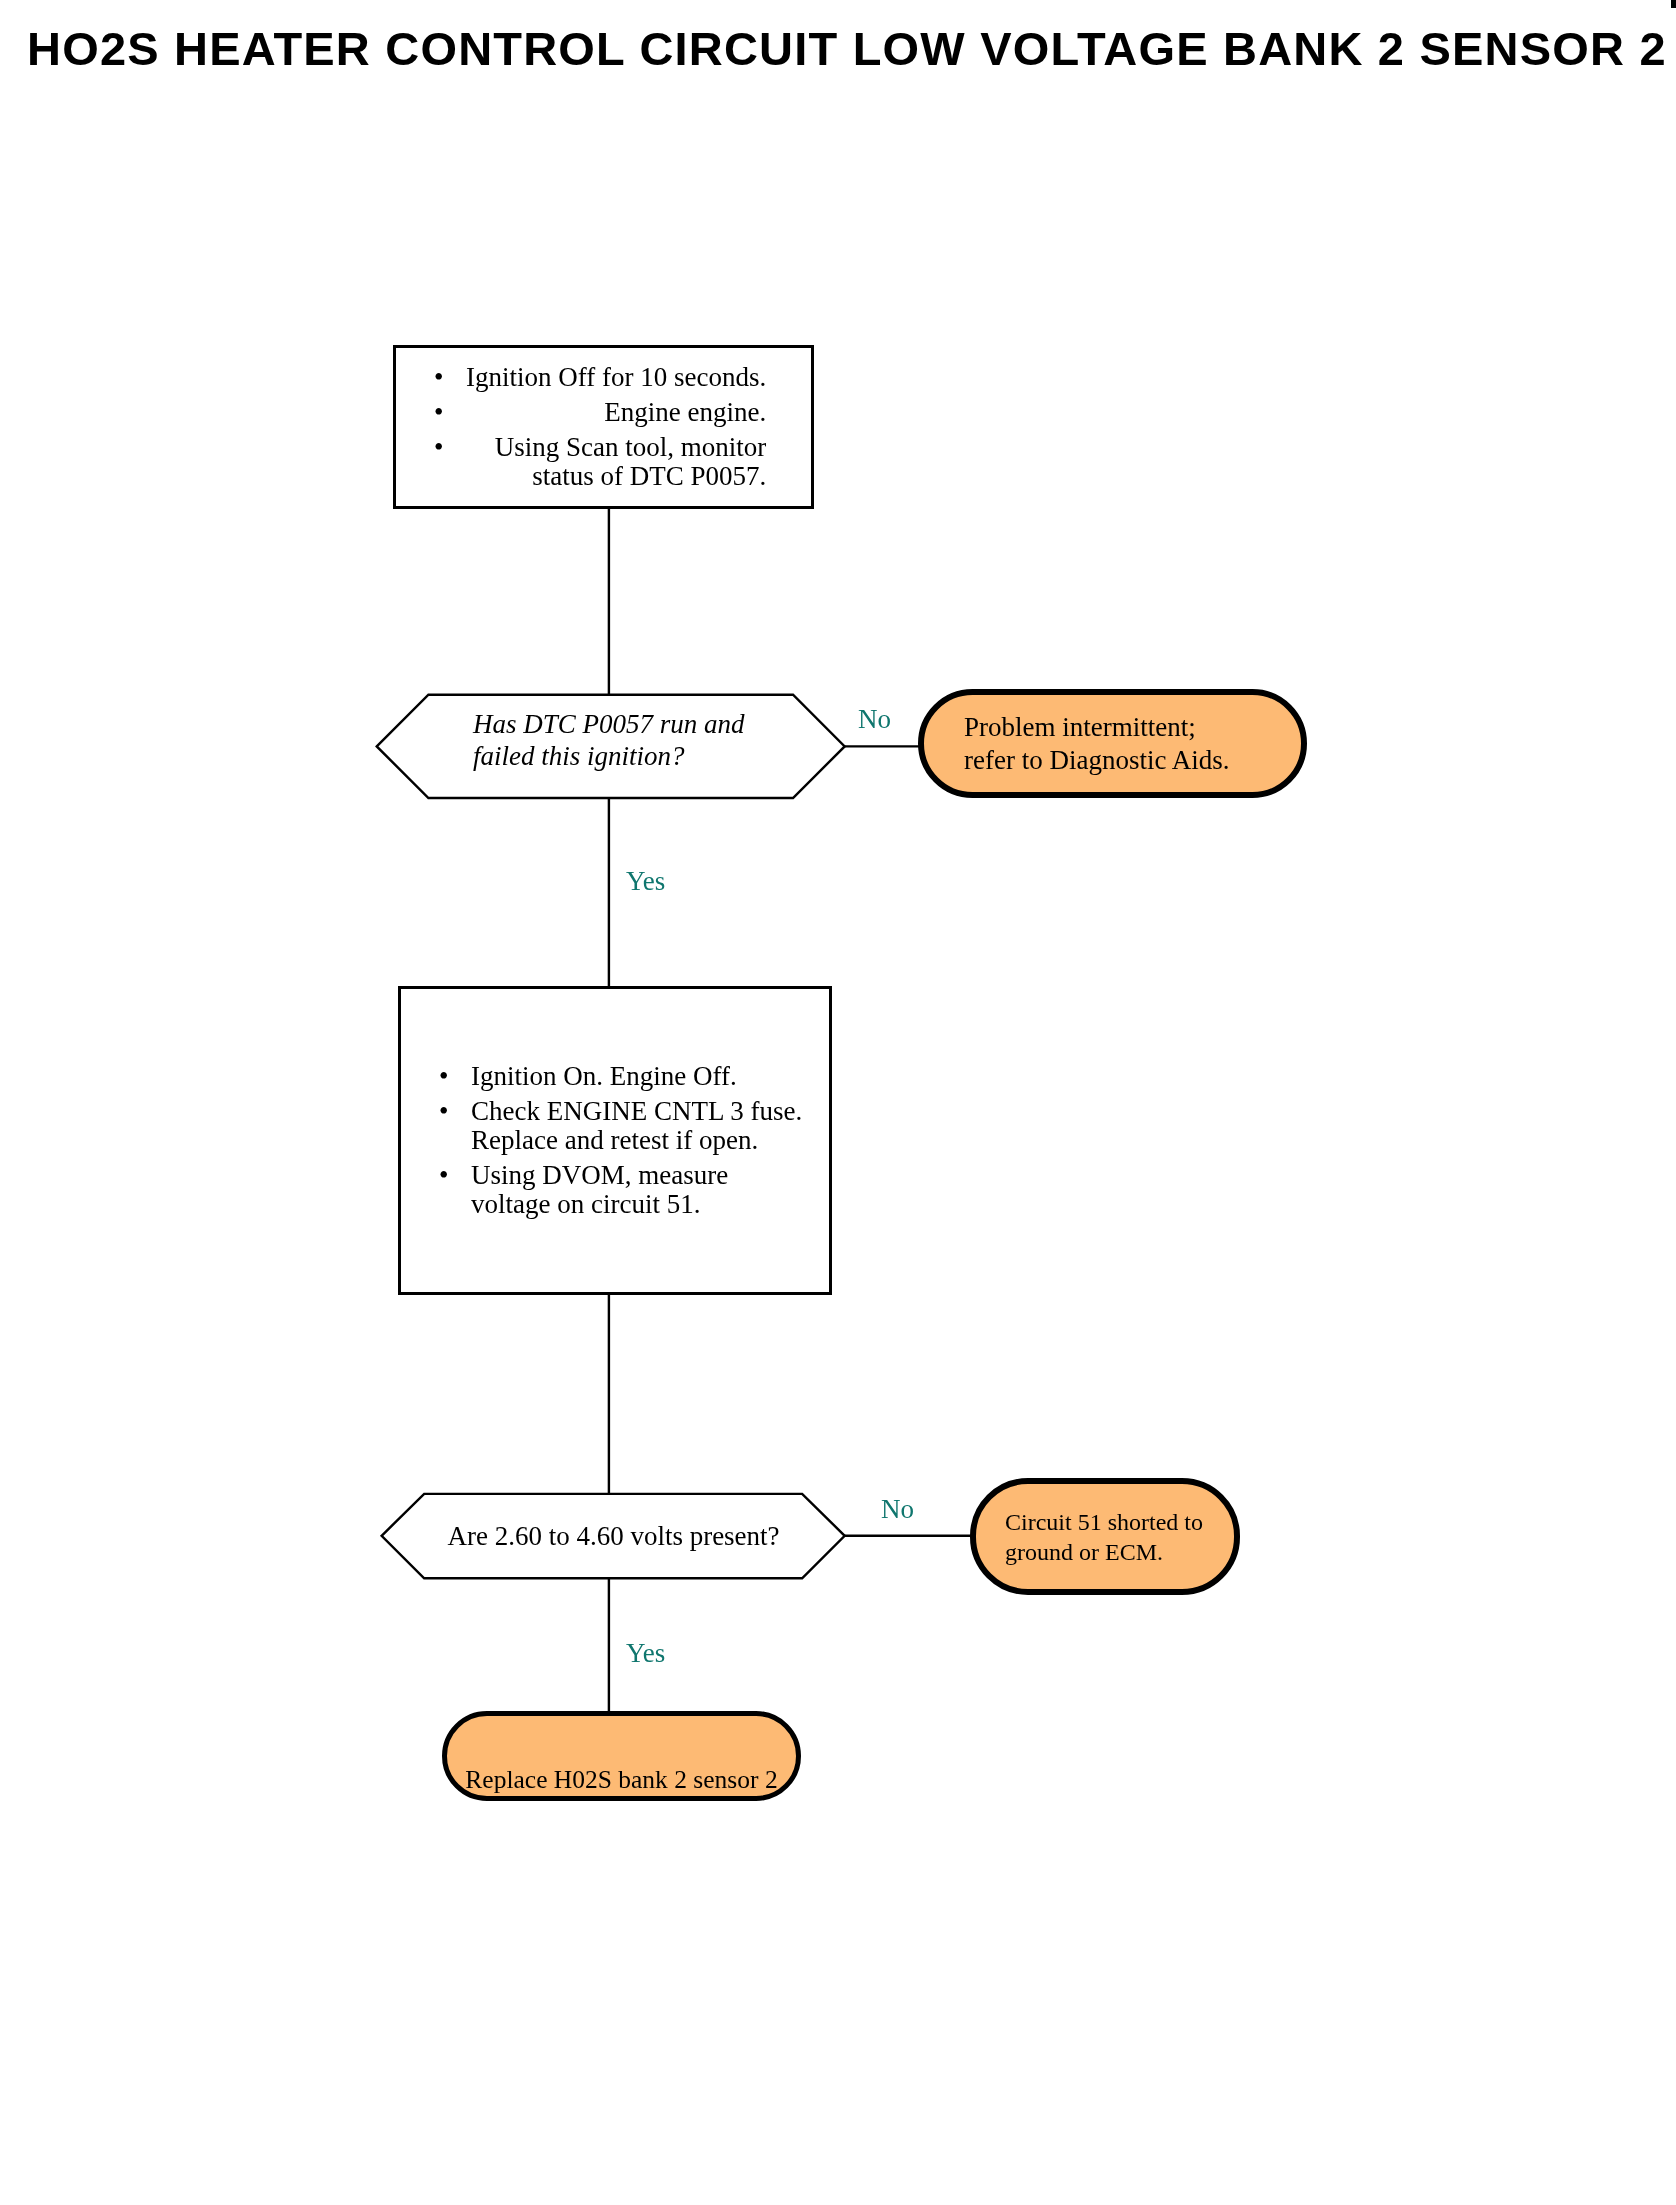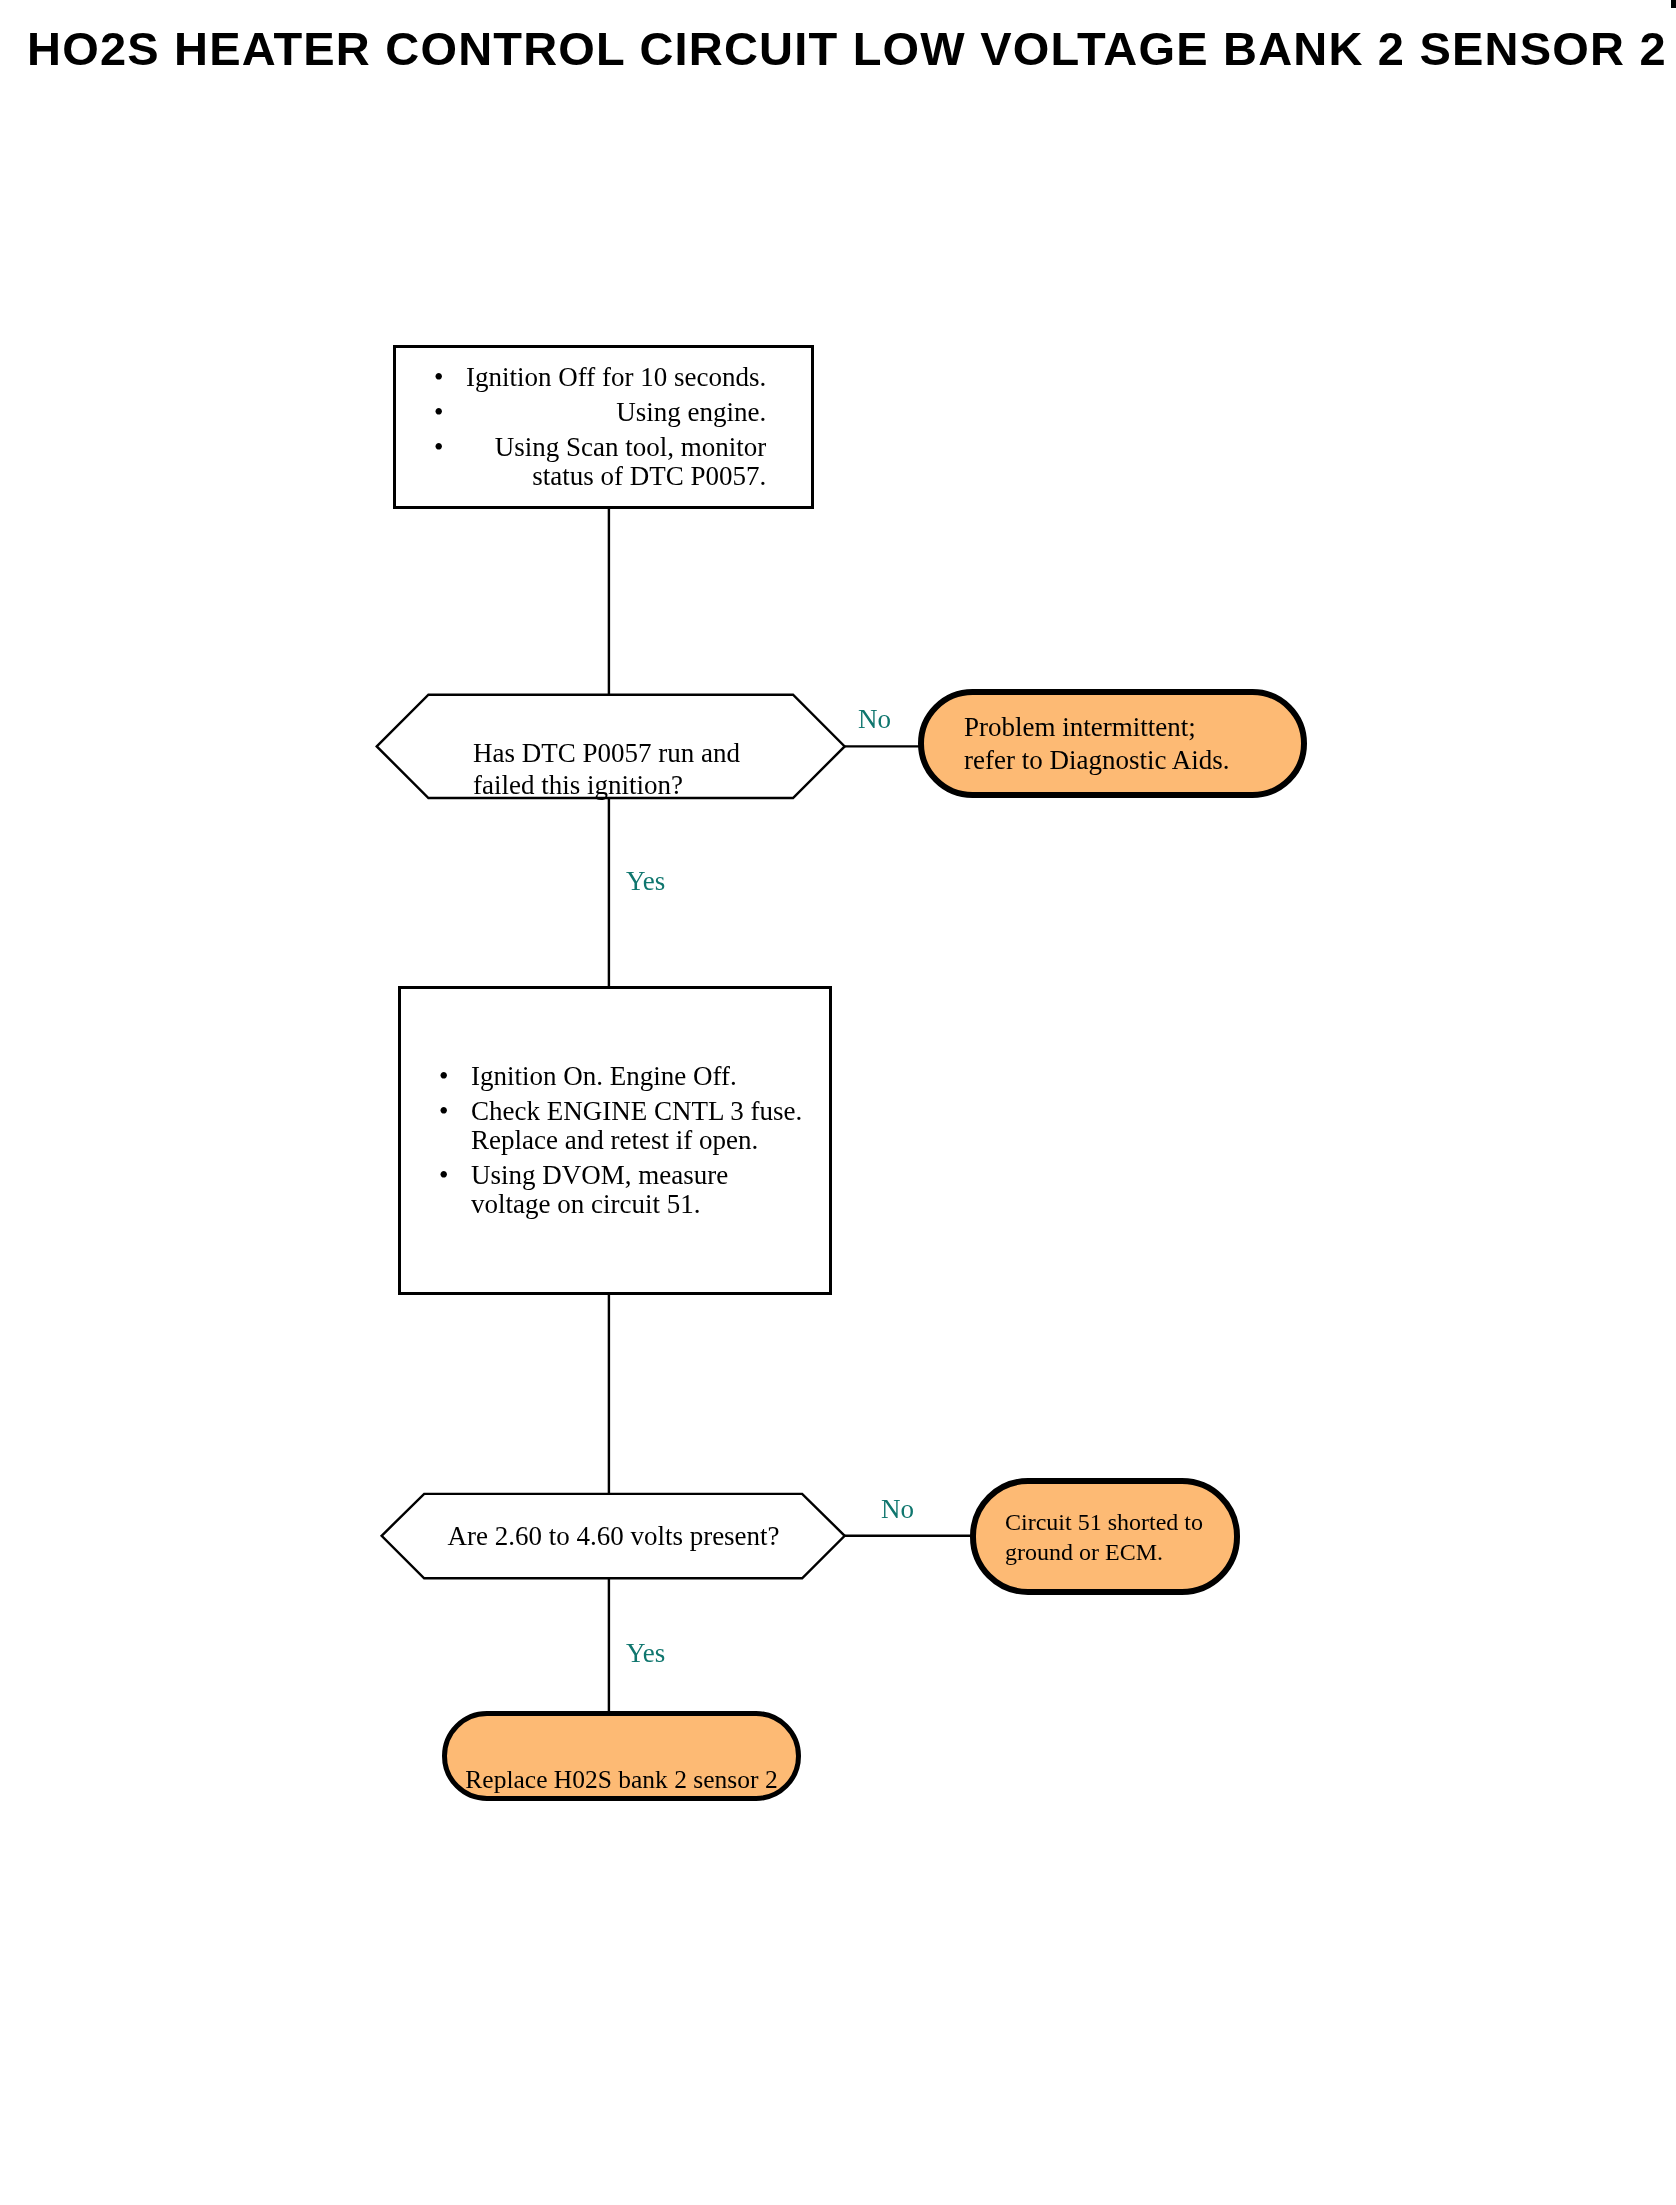--- a/index.html
+++ b/index.html
@@ -65,24 +65,25 @@
 
   .hex-text {
     position: absolute;
     display: flex;
     align-items: center;
     font-size: 27px;
     line-height: 32px;
     box-sizing: border-box;
   }
   .hex1-text {
-    left: 377px; top: 717px; width: 468px; height: 103px;
+    left: 377px; top: 688px; width: 468px; height: 103px;
     padding-left: 96px;
     justify-content: flex-start;
     white-space: pre-line;
+    font-style: italic;
   }
   .hex2-text {
     left: 382px; top: 1494px; width: 463px; height: 84px;
     justify-content: center;
     white-space: nowrap;
   }
 
   .stadium {
     position: absolute;
     background: #fdba74;
@@ -146,21 +147,21 @@
     <line x1="1002" y1="2126" x2="1002" y2="2460"></line>
     <line x1="1388" y1="2527" x2="1602" y2="2527"></line>
     <line x1="1002" y1="2595" x2="1002" y2="2819"></line>
     <polygon points="620,1228 705,1143 1305,1143 1390,1228 1305,1313 705,1313"></polygon>
     <polygon points="628,2527 698,2458 1320,2458 1390,2527 1320,2597 698,2597"></polygon>
   </svg>
 
   <div class="proc-box box1">
     <ul>
       <li>Ignition Off for 10 seconds.</li>
-      <li>Using engine.</li>
+      <li>Engine engine.</li>
       <li>Using Scan tool, monitor
 status of DTC P0057.</li>
     </ul>
   </div>
 
   <div class="hex-text hex1-text">Has DTC P0057 run and
 failed this ignition?</div>
 
   <div class="edge-label no1">No</div>
 

